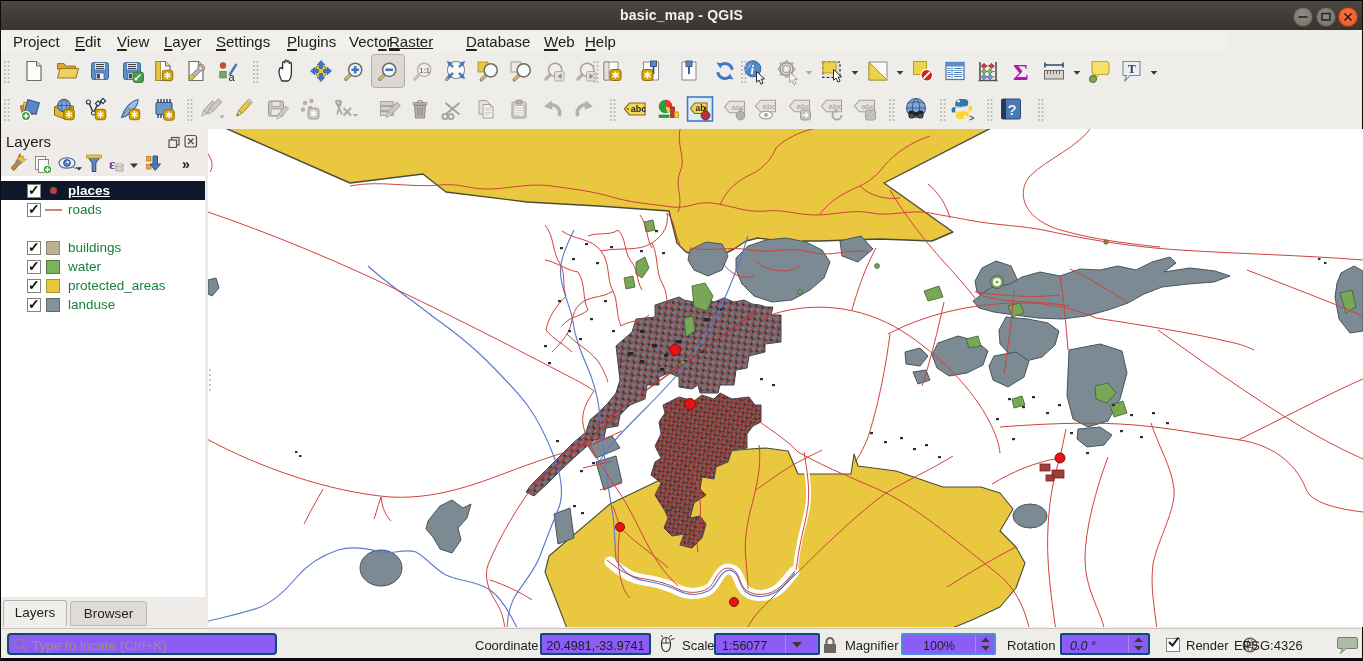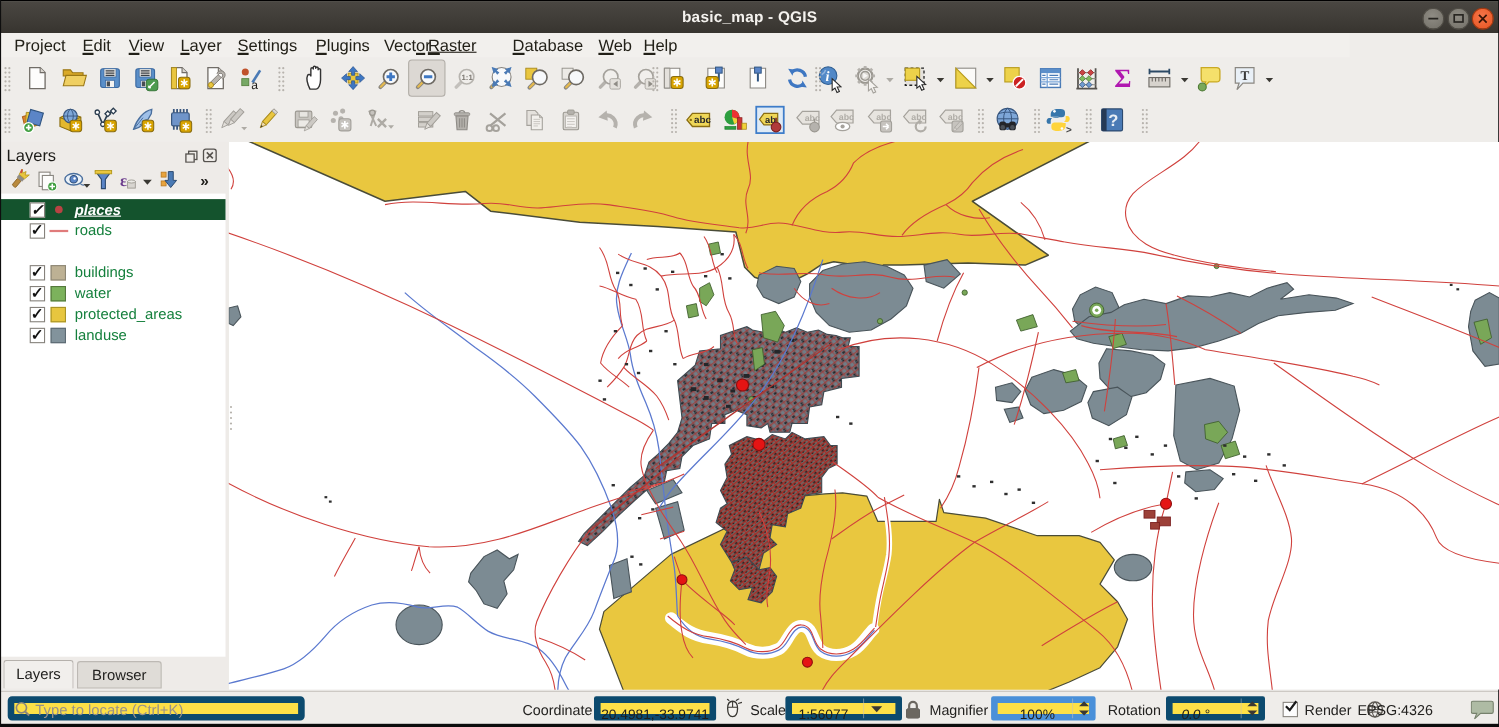--- a/index.html
+++ b/index.html
@@ -16,28 +16,28 @@
   .menu{position:absolute;top:3px;font-size:15px;color:#222018;white-space:pre;}
   .menu u{text-decoration-thickness:1.5px;text-underline-offset:2px;}
   #panel{left:0;top:129px;width:208px;height:498px;background:#eeebe8;}
   #paneltitle{left:6px;top:4px;font-size:15px;color:#1d1c19;}
   #layerlist{left:0px;top:47px;width:205px;height:421px;background:#ffffff;}
   .lrow{position:absolute;left:0;width:205px;height:19px;}
   .lrow .cb{position:absolute;left:27px;top:3px;width:12px;height:12px;background:#fff;
      border:1px solid #86827c;}
   .lrow .cb:after{content:"\2713";position:absolute;left:0px;top:-3px;font-size:14px;font-weight:bold;color:#111;}
   .lrow .lbl{position:absolute;left:68px;top:2px;font-size:13.5px;color:#15803d;}
-  .sel{background:#14532d;font-style:italic;}
+  .sel{background:#0f172a;}
   .sel .lbl{color:#fff;font-weight:bold;text-decoration:underline;}
   .sym{position:absolute;}
   #tabs{left:0;top:468px;width:208px;height:30px;}
   .tab{position:absolute;font-size:13.5px;color:#232220;text-align:center;box-sizing:border-box;}
   #statusbar{left:0;top:628px;width:1363px;height:33px;background:#efedea;border-top:1px solid #c9c5c0;box-sizing:border-box;}
   .sbtext{position:absolute;font-size:13px;color:#232220;top:9px;}
-  .sbbox{position:absolute;top:4px;height:22px;background:#fde047;border:6px solid #0c4a6e;border-radius:2px;box-sizing:border-box;font-size:12.5px;color:#1e1d1b;}
+  .sbbox{position:absolute;top:4px;height:22px;background:#8b5cf6;border:2px solid #0c4a6e;border-radius:2px;box-sizing:border-box;font-size:12.5px;color:#1e1d1b;}
   #blackbottom{left:0;top:658px;width:1363px;height:3px;background:#0c0c0c;}
   .eframe{background:#0e0e0e;}
 </style>
 </head>
 <body>
 <div class="abs" id="titlebar"></div>
 <div class="abs" id="title">basic_map - QGIS</div>
 <div class="abs winbtn" style="left:1293px;background:radial-gradient(circle at 45% 38%,#8f8c84,#726f67);border:1px solid #504d46;"><svg width="18" height="18">
       <path d="M4.5 9 H13.5" stroke="#262420" stroke-width="1.6"></path>
     </svg></div>

